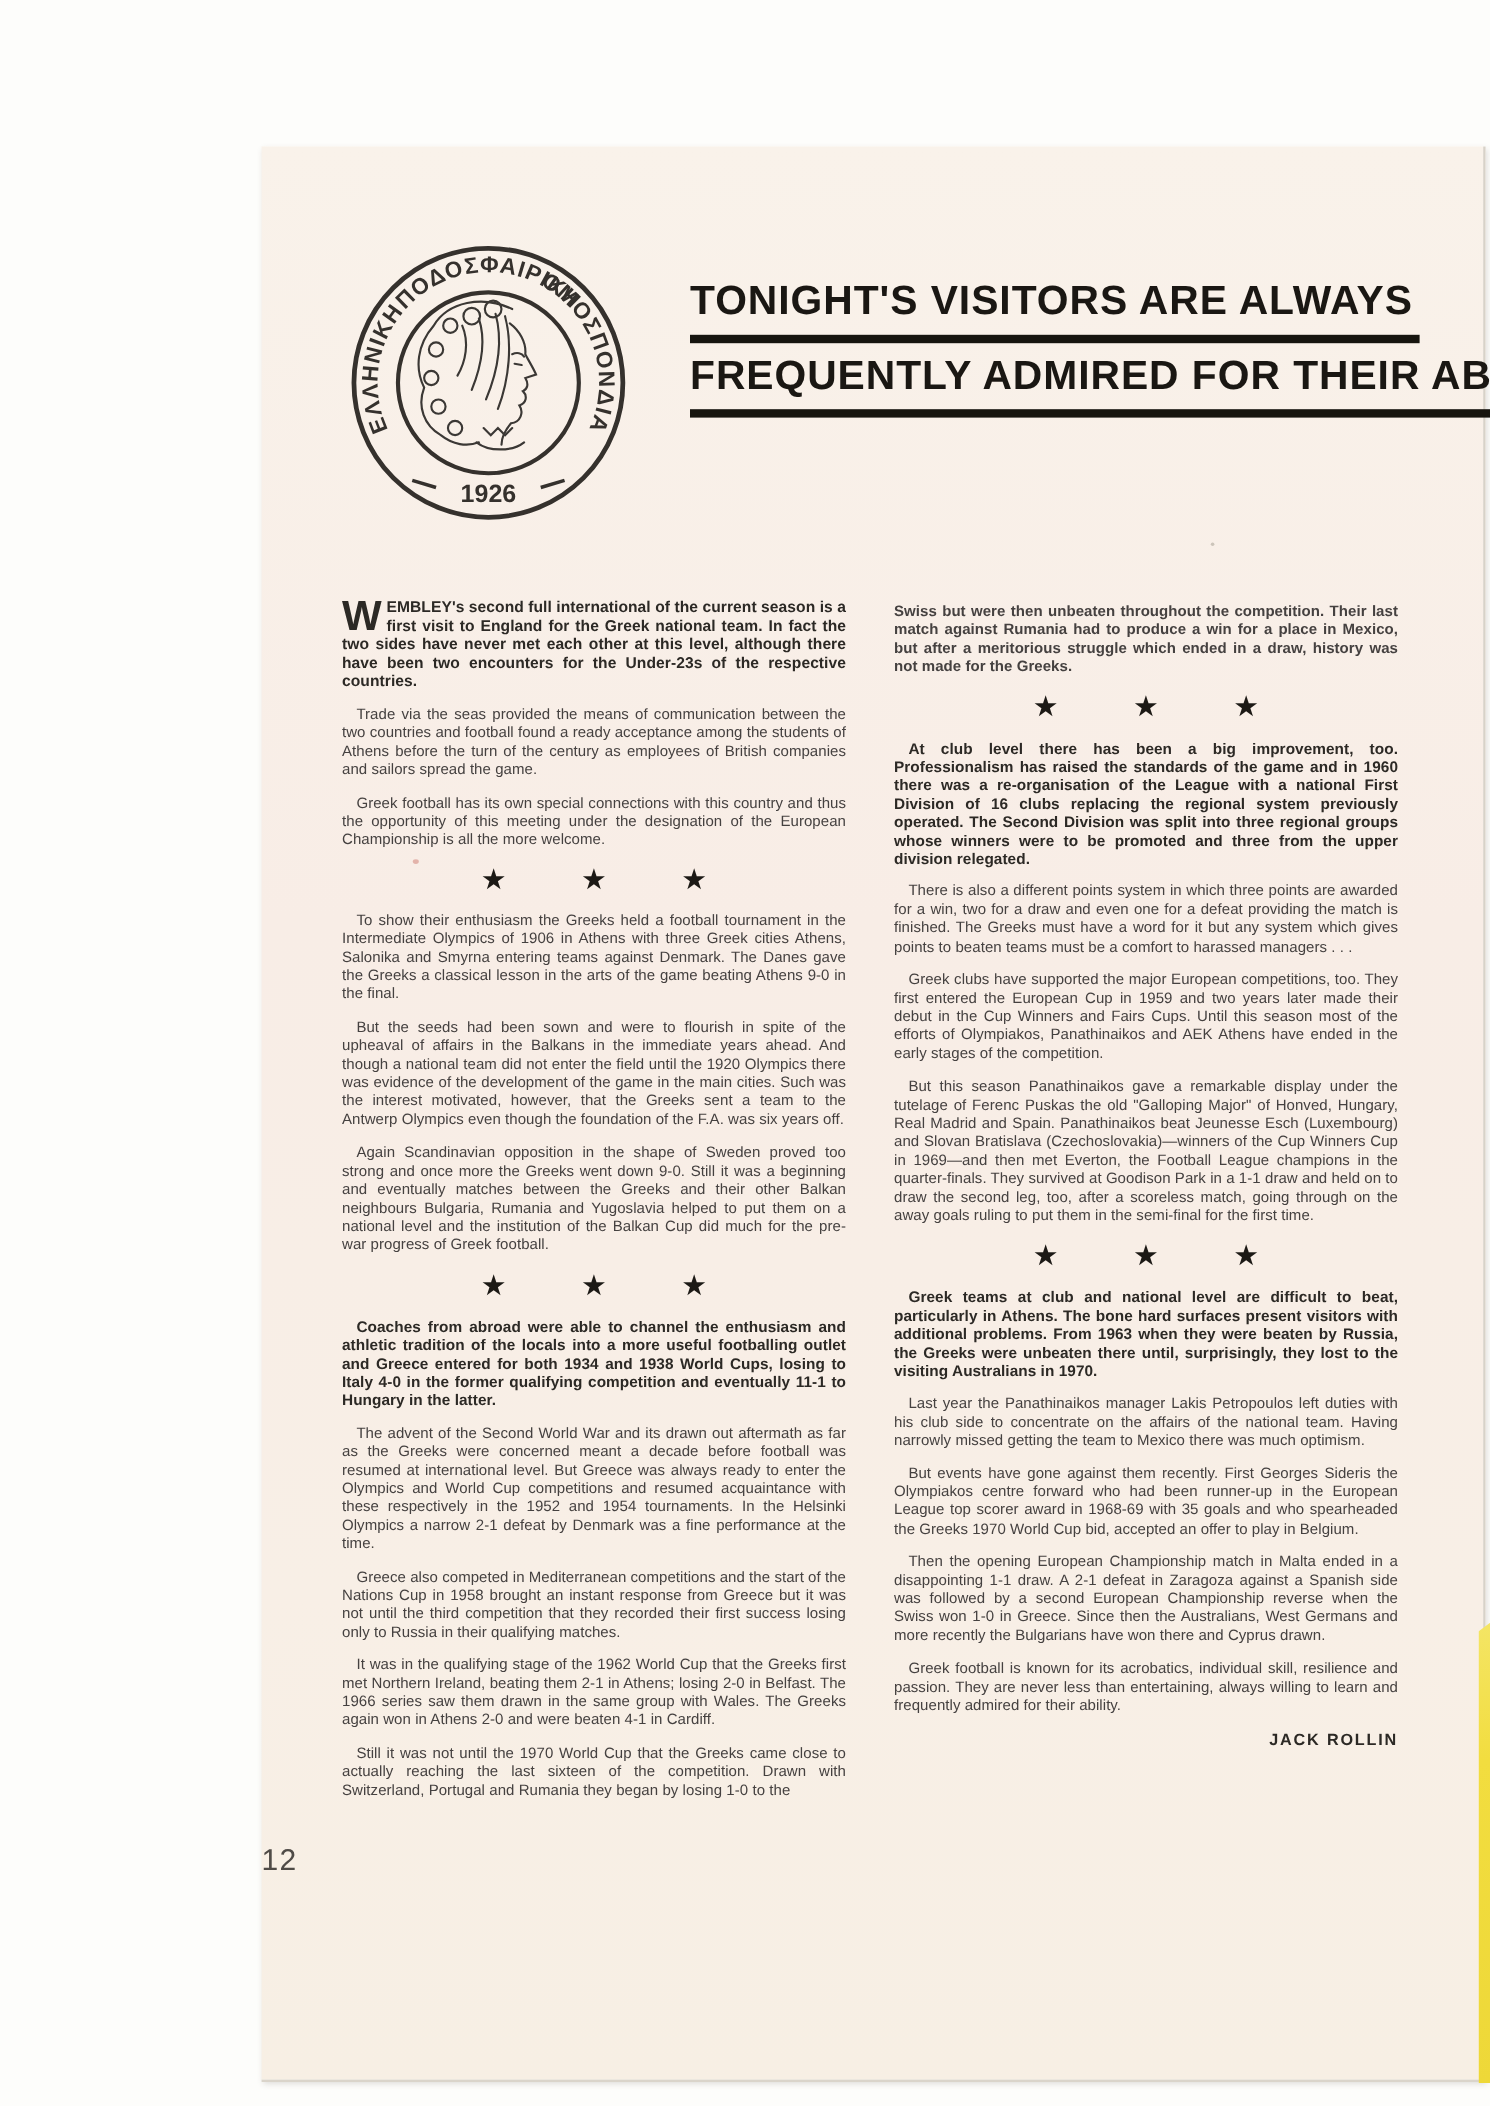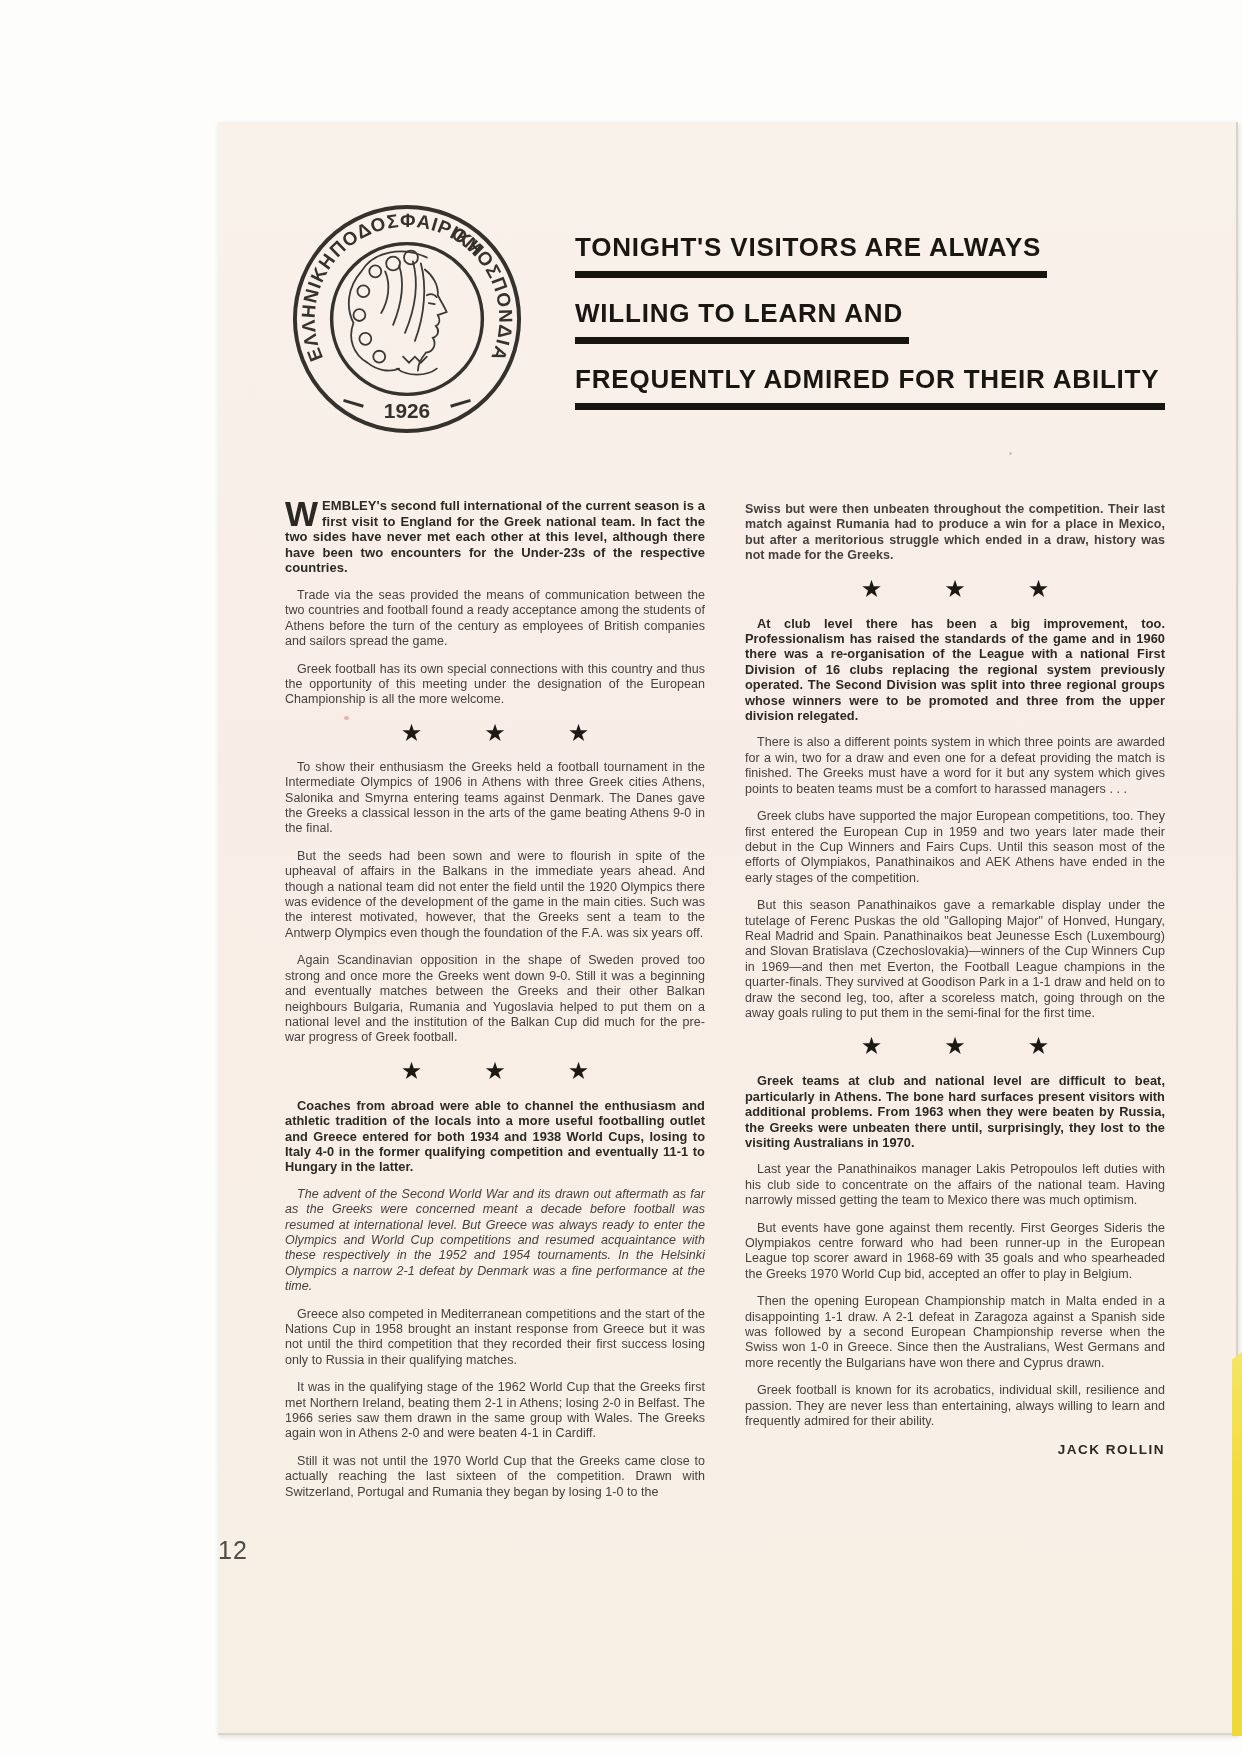--- a/index.html
+++ b/index.html
@@ -22,38 +22,38 @@
     box-shadow:1px 2px 5px rgba(90,80,70,.18);
   }
   
   .logo{position:absolute;left:70px;top:78px;width:238px;height:238px;}
   .logo svg{width:100%;height:100%;}
   .logo text{font-family:"Liberation Sans","DejaVu Sans",sans-serif;font-weight:bold;fill:#35312d;}
   
   .headline{position:absolute;left:357px;top:110px;color:var(--headline-ink);}
   .headline-line{
     display:table;
-    font-size:26px;font-weight:700;letter-spacing:.8px;
+    font-size:34px;font-weight:700;letter-spacing:.8px;
     padding:0 6px 8px 0;
     border-bottom:7px solid #17150f;
-    margin-bottom:20px;white-space:nowrap;
+    margin-bottom:8px;white-space:nowrap;
   }
   
   .col{
     position:absolute;width:420px;
     font-size:12.5px;line-height:15.4px;color:var(--ink);
     text-align:justify;letter-spacing:.05px;
   }
   .col-left{left:67px;top:376px;}
   .col-right{left:527px;top:380px;}
   .para{margin-bottom:12px;text-indent:12px;}
   .para.lead{font-weight:bold;color:var(--ink-strong);text-indent:0;font-size:13px;line-height:15.6px;}
   .para.cont{text-indent:0;font-weight:bold;}
   .para.bold{font-weight:bold;color:var(--ink-strong);font-size:12.8px;}
-  .para.italic{font-style:italic;}
+  .para.italic{}
   .dropcap{
     float:left;font-size:35px;line-height:27px;font-weight:bold;
     padding:2px 4px 0 0;color:var(--ink-strong);
   }
   .stars{
     display:flex;justify-content:center;gap:62px;
     margin:6px 0 14px;color:#1c1915;
     font-family:"DejaVu Sans",sans-serif;font-size:24px;line-height:26px;
     text-indent:0;
   }
@@ -118,21 +118,20 @@
           <path d="M 126 62 C 132 84 128 110 118 134"></path>
           <path d="M 134 64 C 140 86 138 116 128 142"></path>
           <path d="M 116 158 l 6 6 l 6 -6 l 6 6 l 6 -6"></path>
           <path d="M 110 170 C 120 178 140 178 150 170"></path>
         </g>
       </svg>
     </div>
 
     <div class="headline">
       <div class="headline-line">TONIGHT'S VISITORS ARE ALWAYS</div>
-      <div class="headline-line">WILLING TO LEARN AND</div>
       <div class="headline-line">FREQUENTLY ADMIRED FOR THEIR ABILITY</div>
     </div>
 
     <div class="col col-left">
         <p class="para lead"><span class="dropcap">W</span>EMBLEY's second full international of the current season is a first visit to England for the Greek national team. In fact the two sides have never met each other at this level, although there have been two encounters for the Under-23s of the respective countries.</p>
         <p class="para normal">Trade via the seas provided the means of communication between the two countries and football found a ready acceptance among the students of Athens before the turn of the century as employees of British companies and sailors spread the game.</p>
         <p class="para normal">Greek football has its own special connections with this country and thus the opportunity of this meeting under the designation of the European Championship is all the more welcome.</p>
         <div class="stars">
           <span>★</span>
           <span>★</span>

